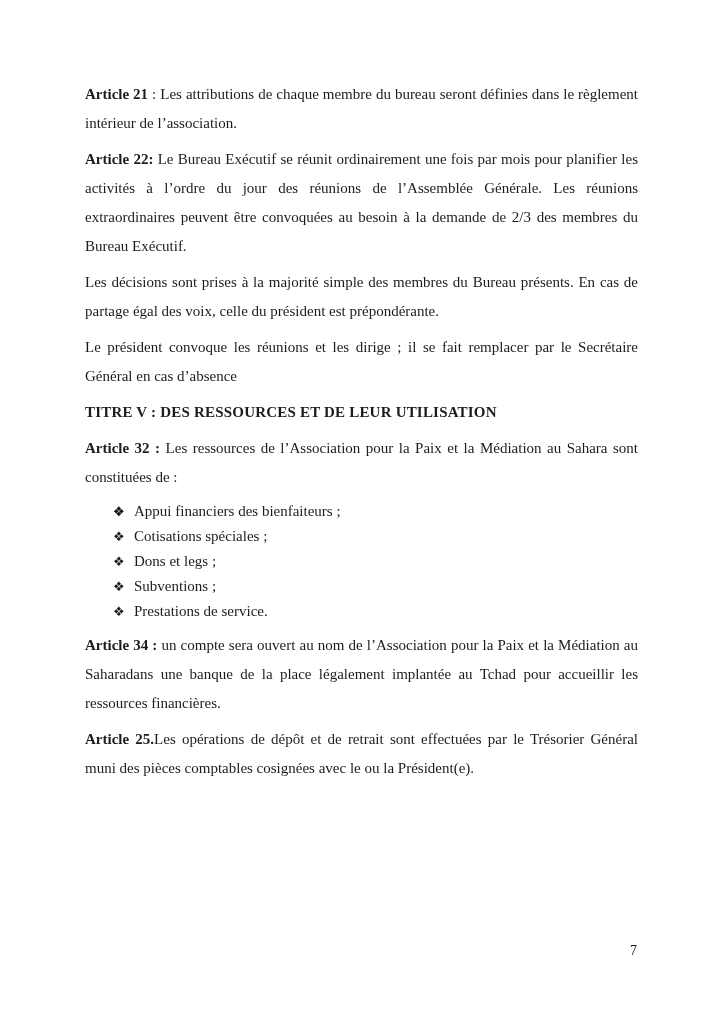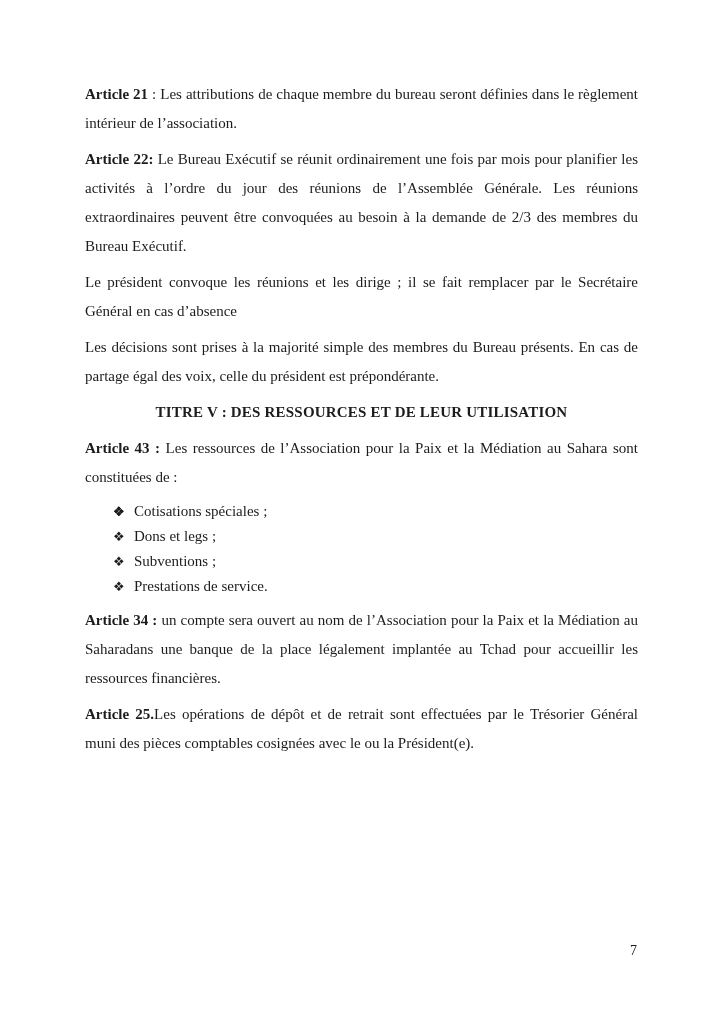--- a/index.html
+++ b/index.html
@@ -24,21 +24,21 @@
     font-size: 15px;
     line-height: 29px;
   }
   p.doc-paragraph {
     margin: 0 0 7px 0;
     text-align: justify;
   }
   p.doc-heading {
     margin: 0 0 7px 0;
     font-weight: 700;
-    text-align: center;
+    text-align: left;
     letter-spacing: 0.2px;
   }
   .bold { font-weight: 700; }
   ul.doc-list {
     list-style: none;
     margin: 0 0 7px 0;
     padding: 0;
     line-height: 25px;
   }
   ul.doc-list li {
@@ -60,27 +60,27 @@
     color: #1c1c1c;
   }
 </style>
 </head>
 <body>
 
 <div class="page">
   <div class="content">
       <p class="doc-paragraph"><span class="bold">Article 21</span><span> : Les attributions de chaque membre du bureau seront définies dans le règlement intérieur de l’association.</span></p>
       <p class="doc-paragraph"><span class="bold">Article 22:</span><span> Le Bureau Exécutif se réunit ordinairement une fois par mois pour planifier les activités à l’ordre du jour des réunions de l’Assemblée Générale. Les réunions extraordinaires peuvent être convoquées au besoin à la demande de 2/3 des membres du Bureau Exécutif.</span></p>
+      <p class="doc-paragraph"><span>Les décisions sont prises à la majorité simple des membres du Bureau présents. En cas de partage égal des voix, celle du président est prépondérante.</span></p>
       <p class="doc-paragraph"><span>Le président convoque les réunions et les dirige ; il se fait remplacer par le Secrétaire Général en cas d’absence</span></p>
-      <p class="doc-paragraph"><span>Les décisions sont prises à la majorité simple des membres du Bureau présents. En cas de partage égal des voix, celle du président est prépondérante.</span></p>
       <p class="doc-heading">TITRE V : DES RESSOURCES ET DE LEUR UTILISATION</p>
-      <p class="doc-paragraph"><span class="bold">Article 43 :</span><span> Les ressources de l’Association pour la Paix et la Médiation au Sahara sont constituées de :</span></p>
+      <p class="doc-paragraph"><span class="bold">Article 32 :</span><span> Les ressources de l’Association pour la Paix et la Médiation au Sahara sont constituées de :</span></p>
       <ul class="doc-list">
         <li><span class="bullet">❖</span></li>
-        <li><span class="bullet">❖</span></li>
+        <li><span class="bullet">❖</span><span>Appui financiers des bienfaiteurs ;</span></li>
         <li><span class="bullet">❖</span><span>Cotisations spéciales ;</span></li>
         <li><span class="bullet">❖</span><span>Dons et legs ;</span></li>
         <li><span class="bullet">❖</span><span>Subventions ;</span></li>
         <li><span class="bullet">❖</span><span>Prestations de service.</span></li>
       </ul>
       <p class="doc-paragraph"><span class="bold">Article 34 :</span><span> un compte sera ouvert au nom de l’Association pour la Paix et la Médiation au Saharadans une banque de la place légalement implantée au Tchad pour accueillir les ressources financières.</span></p>
       <p class="doc-paragraph"><span class="bold">Article 25.</span><span>Les opérations de dépôt et de retrait sont effectuées par le Trésorier Général muni des pièces comptables cosignées avec le ou la Président(e).</span></p>
     </div>
   <div class="page-number">7</div>
 </div>

